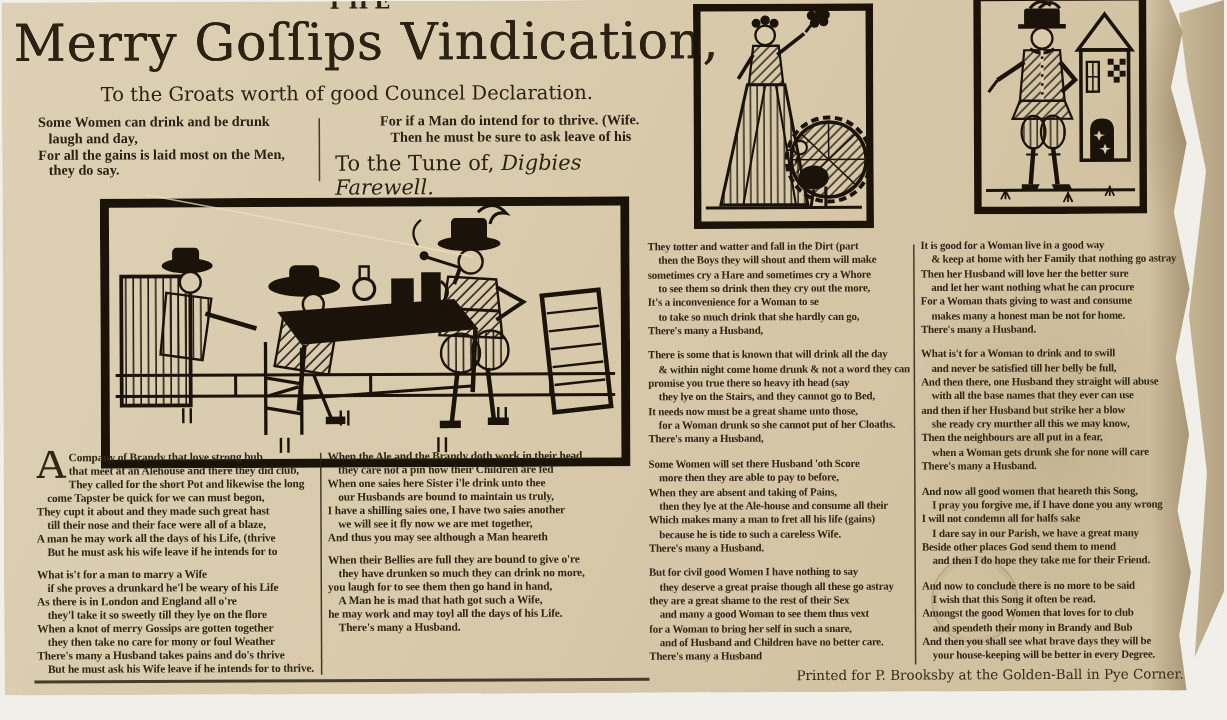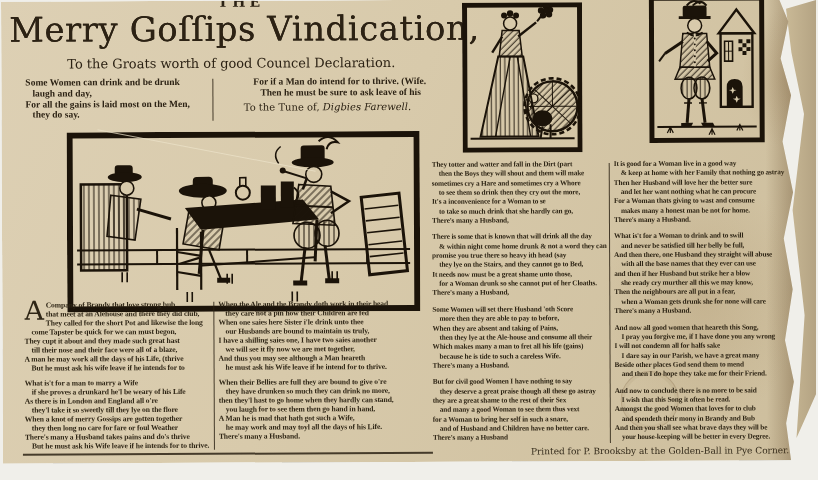--- a/index.html
+++ b/index.html
@@ -36,22 +36,22 @@
   .overline{position:absolute;left:150px;top:-7px;width:180px;text-align:center;
     font-size:14px;letter-spacing:4px;font-weight:bold;}
   .title{position:absolute;left:8px;top:8px;width:442px;text-align:center;
     font-size:34px;letter-spacing:.5px;text-shadow:0 0 .4px #2c2214;white-space:nowrap;}
   .subtitle{position:absolute;left:35px;top:55px;width:390px;text-align:center;
     font-size:13px;}
   .htext{position:absolute;font-size:9.5px;line-height:10.8px;font-weight:bold;
     font-family:"Liberation Serif",serif;}
   .hleft{left:24px;top:76px;width:182px;}
   .hright{left:222px;top:76px;width:208px;margin-left:30px;}
-  .tuneline{position:absolute;left:222px;top:101px;width:208px;text-align:center;
-    font-size:10px;font-family:"DejaVu Serif",serif;}
+  .tuneline{position:absolute;left:222px;top:101px;width:208px;text-align:left;
+    font-size:14px;font-family:"DejaVu Serif",serif;}
   .tuneline .t2{font-style:italic;}
   .vrule-h{position:absolute;left:211px;top:78px;width:1px;height:42px;background:rgba(44,34,20,.85);}
 
   .woodcut{position:absolute;}
   .wc-left{left:65px;top:131px;width:353px;height:180px;}
   .wc-mid{left:461px;top:3px;width:120px;height:150px;}
   .wc-right{left:647px;top:-3px;width:117px;height:147px;}
   .woodcut svg{display:block;width:100%;height:100%;}
 
   .verse{position:absolute;font-family:"Liberation Serif",serif;font-weight:bold;
@@ -321,41 +321,39 @@
         <div class="vline">till their nose and their face were all of a blaze,</div>
         <div class="vline">A man he may work all the days of his Life,  (thrive</div>
         <div class="vline">But he must ask his wife leave if he intends for to</div>
       </div>
     <div class="stanza">
         <div class="vline">What is't for a man to marry a Wife</div>
         <div class="vline">if she proves a drunkard he'l be weary of his Life</div>
         <div class="vline">As there is in London and England all o're</div>
         <div class="vline">they'l take it so sweetly till they lye on the flore</div>
         <div class="vline">When a knot of merry Gossips are gotten together</div>
-        <div class="vline">they then long no care for fare or foul Weather</div>
+        <div class="vline">they then take no care for mony or foul Weather</div>
         <div class="vline">There's many a Husband takes pains and do's thrive</div>
         <div class="vline">But he must ask his Wife leave if he intends for to thrive.</div>
       </div>
   </div>
   <div class="vrule-c12"></div>
   <div class="verse vcol-l c2">
     <div class="stanza">
         <div class="vline">When the Ale and the Brandy doth work in their head</div>
         <div class="vline">they care not a pin how their Children are fed</div>
         <div class="vline">When one saies here Sister i'le drink unto thee</div>
         <div class="vline">our Husbands are bound to maintain us truly,</div>
         <div class="vline">I have a shilling saies one, I have two saies another</div>
         <div class="vline">we will see it fly now we are met together,</div>
         <div class="vline">And thus you may see although a Man heareth</div>
-        <div class="vline">he must ask his Wife leave if he intend for to thrive.</div>
       </div>
     <div class="stanza">
         <div class="vline">When their Bellies are full they are bound to give o're</div>
         <div class="vline">they have drunken so much they can drink no more,</div>
-        <div class="vline">then they'l hast to go home when they hardly can stand,</div>
         <div class="vline">you laugh for to see them then go hand in hand,</div>
         <div class="vline">A Man he is mad that hath got such a Wife,</div>
         <div class="vline">he may work and may toyl all the days of his Life.</div>
         <div class="vline">There's many a Husband.</div>
       </div>
   </div>
   <div class="hrule-left"></div>
 
   <div class="verse vcol-r c3">
     <div class="stanza">

